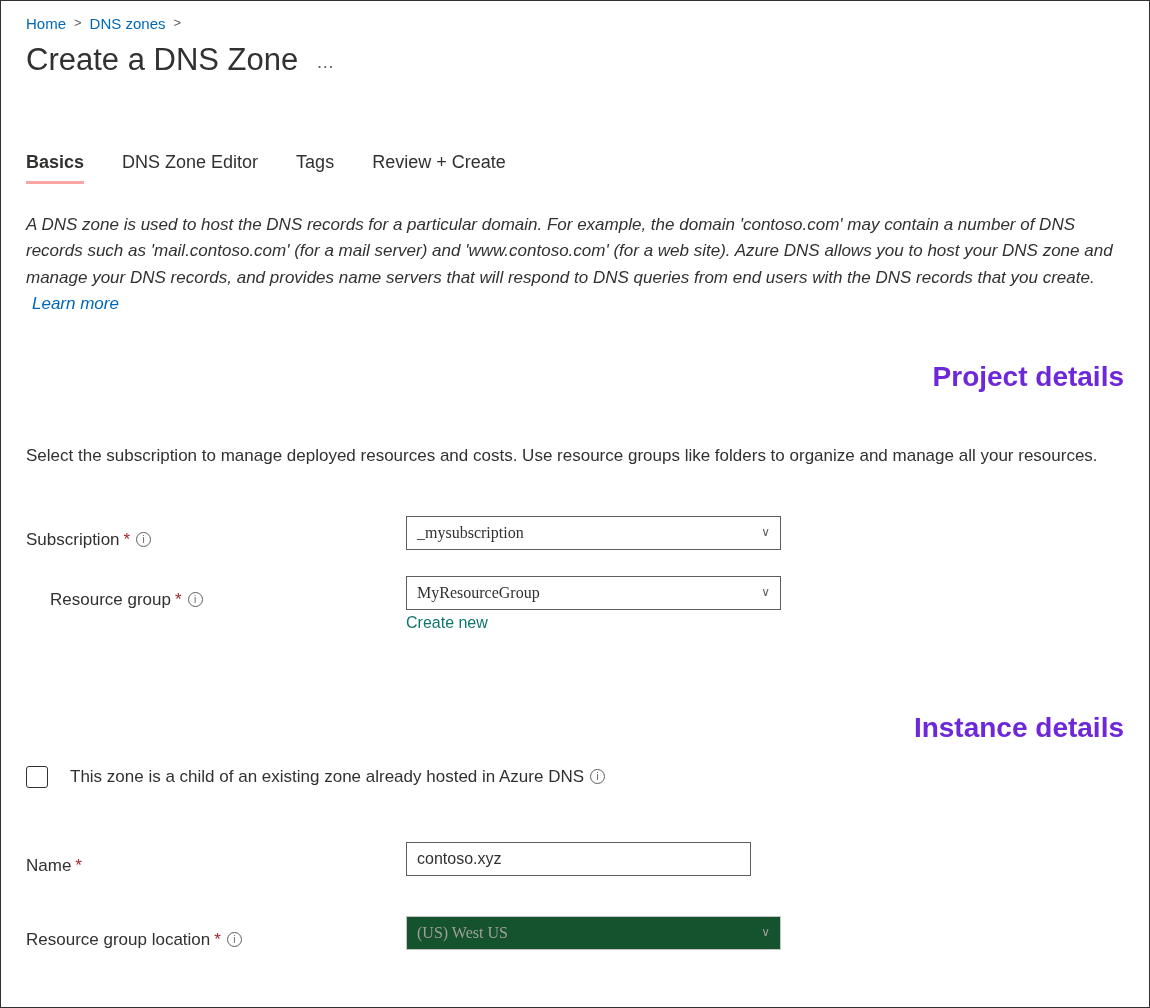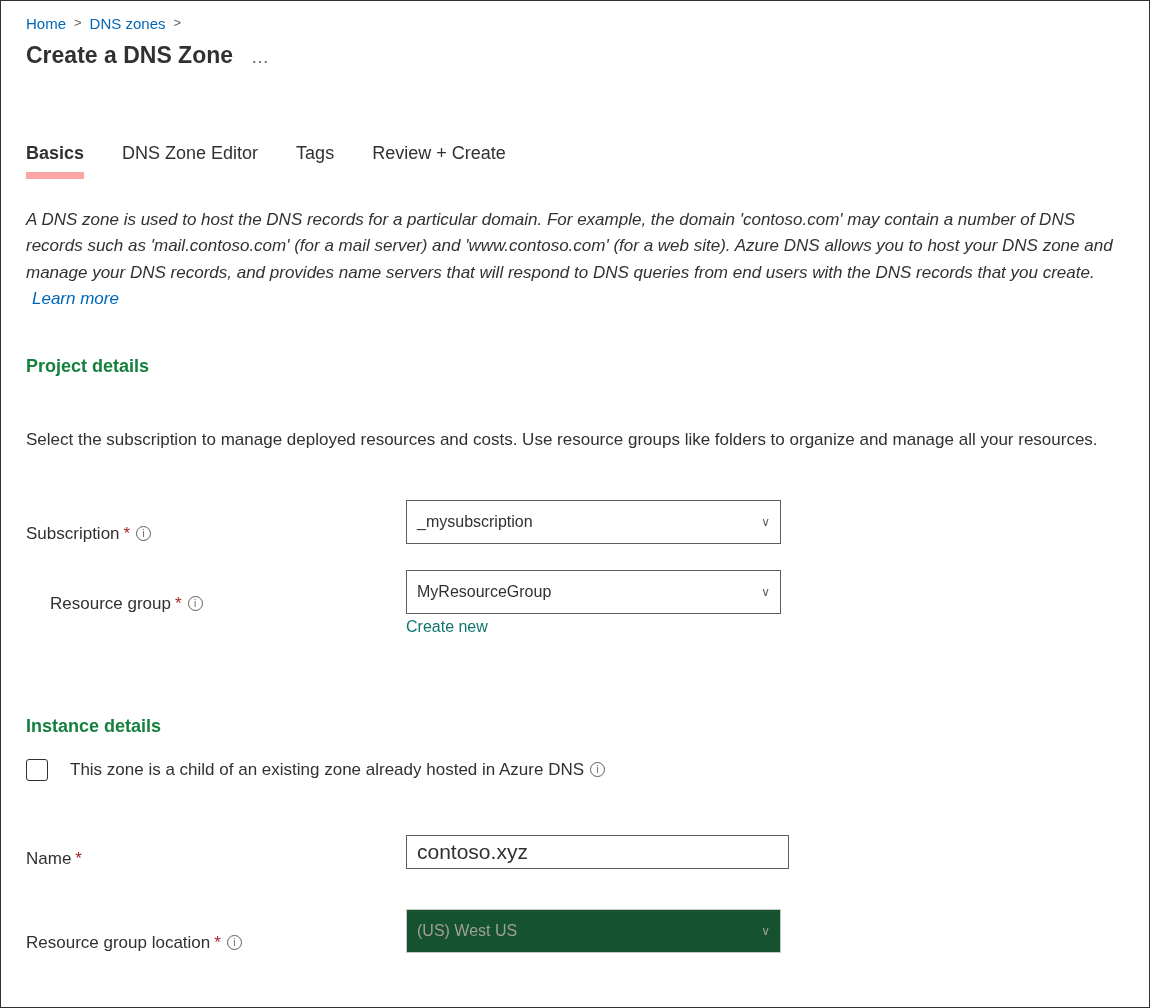--- a/index.html
+++ b/index.html
@@ -34,22 +34,22 @@
       font-size: 13px;
     }
     .page-title-row {
       display: flex;
       align-items: center;
       gap: 18px;
       padding-top: 4px;
       padding-bottom: 8px;
     }
     h1.page-title {
-      font-size: 23px;
-      font-weight: 700;
+      font-size: 31px;
+      font-weight: 400;
       color: #323130;
     }
     .ellipsis {
       color: #605e5c;
       font-size: 18px;
       letter-spacing: 1px;
       position: relative;
       top: 2px;
     }
     .tabs {
@@ -60,40 +60,41 @@
       font-size: 18px;
     }
     .tab {
       padding-bottom: 8px;
       color: #323130;
       cursor: pointer;
       border-bottom: 3px solid transparent;
     }
     .tab.active {
       font-weight: 600;
-      border-bottom: 7px solid #fca5a5;
+      border-bottom: 3px solid #fca5a5;
     }
     .desc {
       margin-top: 28px;
       font-size: 17px;
       line-height: 1.55;
       color: #323130;
       font-style: italic;
     }
     .desc .learn {
       color: #0067b8;
       text-decoration: none;
       margin-left: 6px;
     }
     .section-h {
-      font-size: 18px;
+      font-size: 28px;
       font-weight: 600;
       margin-top: 44px;
       margin-bottom: 0;
-      color: #15803d;
+      color: #6d28d9;
+      text-align: right;
     }
     .section-desc {
       margin-top: 50px;
       font-size: 17px;
       line-height: 1.55;
       color: #323130;
     }
     .form-grid {
       margin-top: 46px;
     }
@@ -131,26 +132,27 @@
       margin-left: 2px;
     }
     .form-control {
       width: 375px;
     }
     .dropdown {
       display: flex;
       align-items: center;
       justify-content: space-between;
       border: 1px solid #605e5c;
-      height: 44px;
+      height: 34px;
       padding: 0 10px;
       font-size: 16px;
       color: #323130;
       background: #fff;
       cursor: pointer;
+      font-family: Liberation Serif, serif;
     }
     .dropdown.disabled {
       background: #14532d;
       border-color: #c8c6c4;
       color: #a19f9d;
       cursor: default;
     }
     .chevron-down {
       font-size: 12px;
       color: #605e5c;
@@ -187,25 +189,25 @@
       cursor: pointer;
     }
     .checkbox-label {
       font-size: 17px;
       color: #323130;
       display: flex;
       align-items: center;
       gap: 4px;
     }
     .text-input {
-      width: 383px;
+      width: 345px;
       height: 34px;
       border: 1px solid #605e5c;
       padding: 0 10px;
-      font-size: 21px;
+      font-size: 16px;
       color: #323130;
       font-family: inherit;
     }
     .section-gap {
       margin-top: 80px;
     }
     .form-grid2 {
       margin-top: 54px;
     }
     .form-grid2 .form-row {

